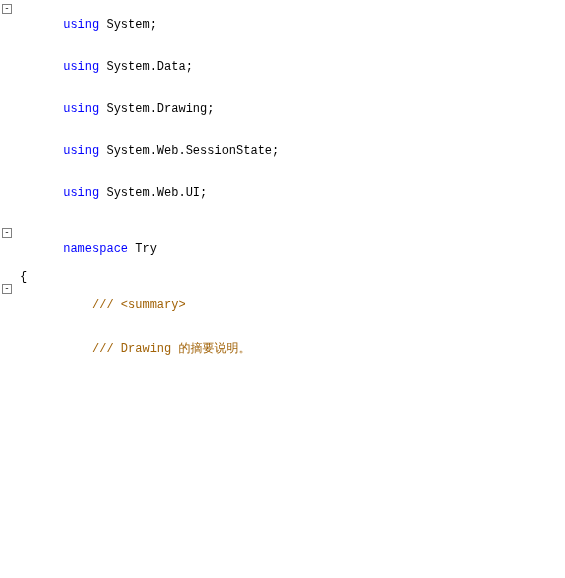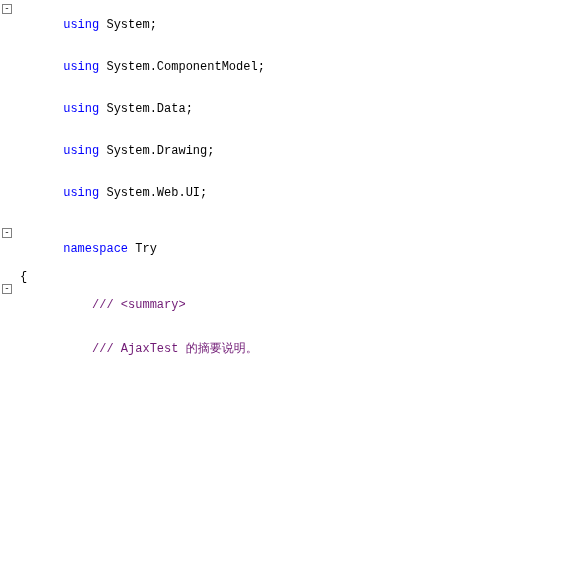--- a/index.html
+++ b/index.html
@@ -28,21 +28,21 @@
       align-items: flex-start;
       min-height: 14px;
       padding: 0 2px;
       white-space: pre;
     }
     .line-content {
       flex: 1;
       padding-left: 2px;
     }
     .kw { color: #0000ff; font-weight: normal; }
-    .cm { color: #701a75; }
+    .cm { color: #a16207; }
     .collapse-icon {
       width: 10px;
       height: 10px;
       border: 1px solid #808080;
       display: inline-flex;
       align-items: center;
       justify-content: center;
       font-size: 9px;
       cursor: pointer;
       background: #ffffff;
@@ -64,42 +64,42 @@
   <div class="line">
     <div class="gutter-area">
       <div class="collapse-icon">-</div>
     </div>
     <div class="line-content">
       <span class="kw">using</span> System;
     </div>
   </div>
 
 
-  <div class="line">
-    <div class="gutter-area"></div>
-    <div class="line-content">
-      <span class="kw">using</span> System.ComponentModel;
-    </div>
-  </div>
 
   <div class="line">
     <div class="gutter-area"></div>
     <div class="line-content">
       <span class="kw">using</span> System.Data;
     </div>
   </div>
 
   <div class="line">
     <div class="gutter-area"></div>
     <div class="line-content">
       <span class="kw">using</span> System.Drawing;
     </div>
   </div>
 
 
+  <div class="line">
+    <div class="gutter-area"></div>
+    <div class="line-content">
+      <span class="kw">using</span> System.Web.SessionState;
+    </div>
+  </div>
 
   <div class="line">
     <div class="gutter-area"></div>
     <div class="line-content">
       <span class="kw">using</span> System.Web.UI;
     </div>
   </div>
 
 
 
@@ -127,17 +127,17 @@
       <div class="collapse-icon">-</div>
     </div>
     <div class="line-content">
       &nbsp;&nbsp;&nbsp;&nbsp;<span class="cm">/// &lt;summary&gt;</span>
     </div>
   </div>
 
   <div class="line">
     <div class="gutter-area"></div>
     <div class="line-content">
-      &nbsp;&nbsp;&nbsp;&nbsp;<span class="cm">/// AjaxTest 的摘要说明。</span>
+      &nbsp;&nbsp;&nbsp;&nbsp;<span class="cm">/// Drawing 的摘要说明。</span>
     </div>
   </div>
 
 </div>
 
 </body></html>

